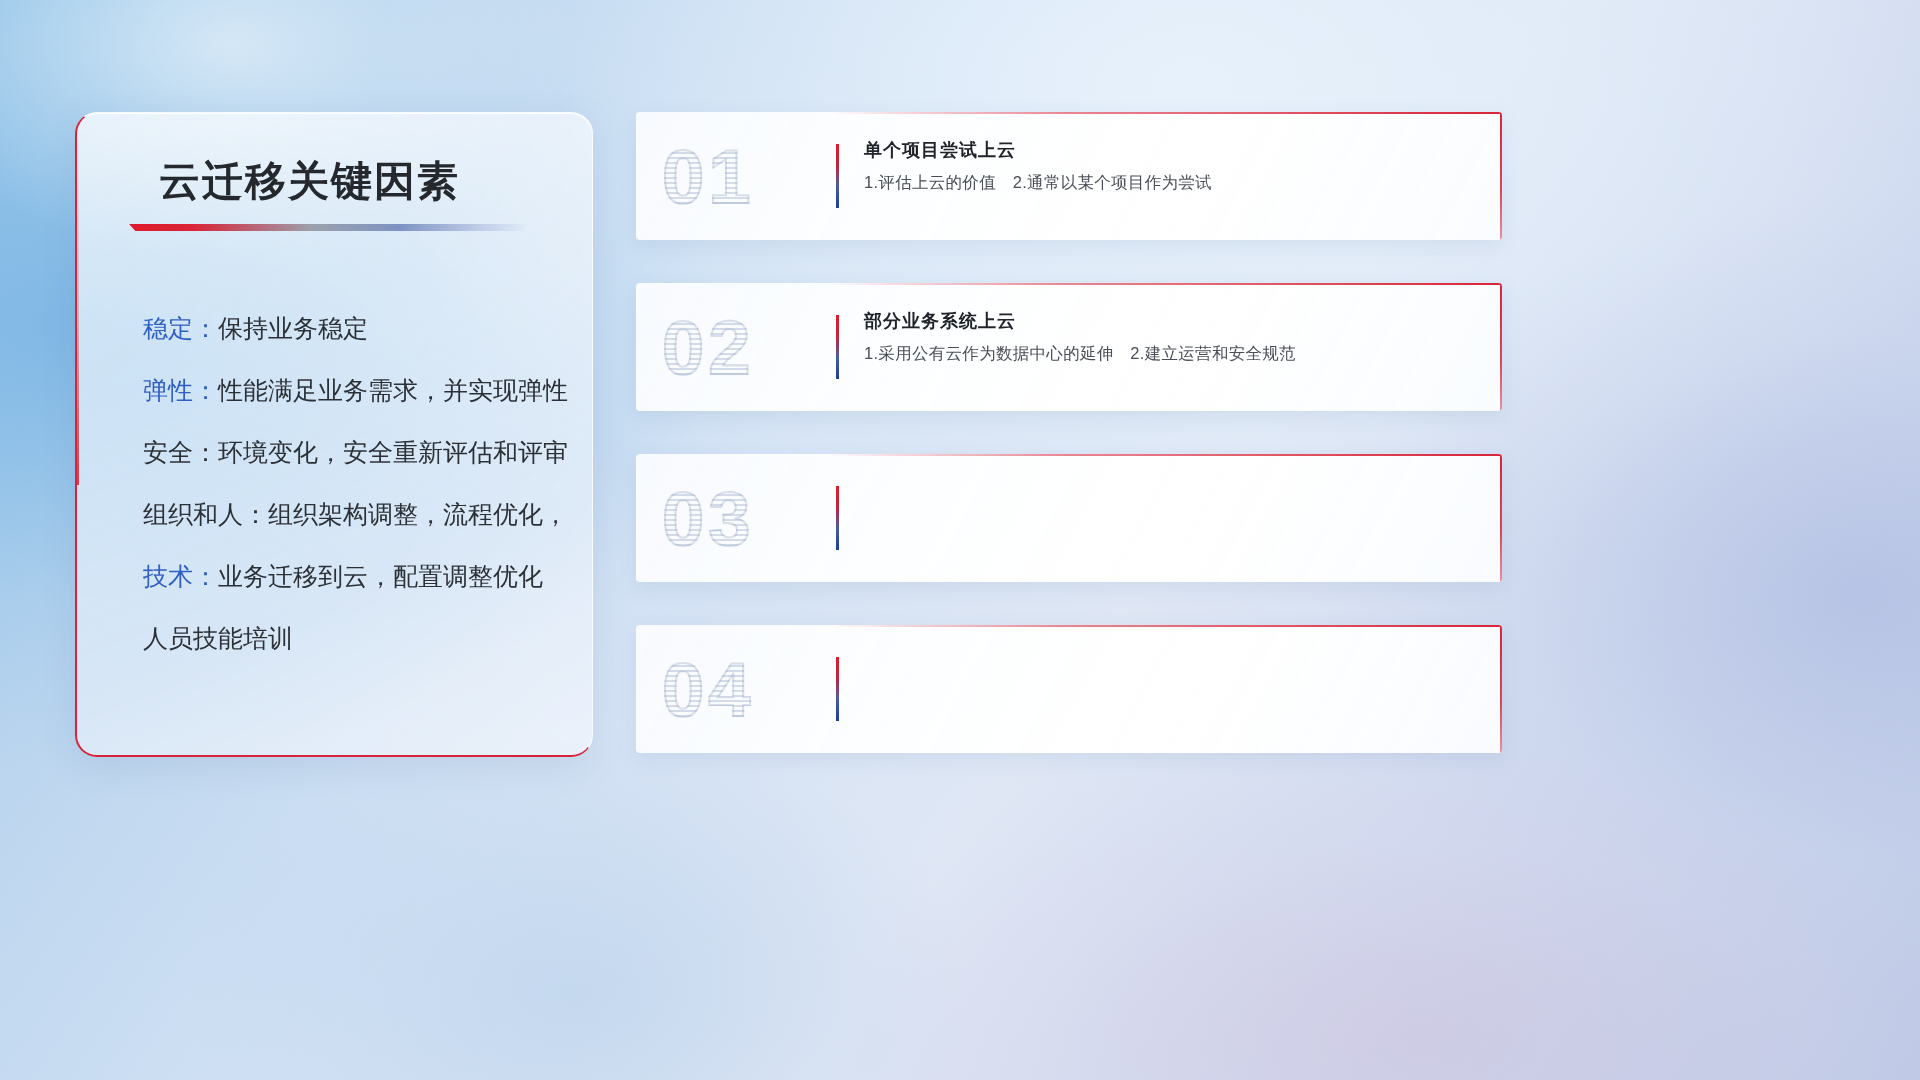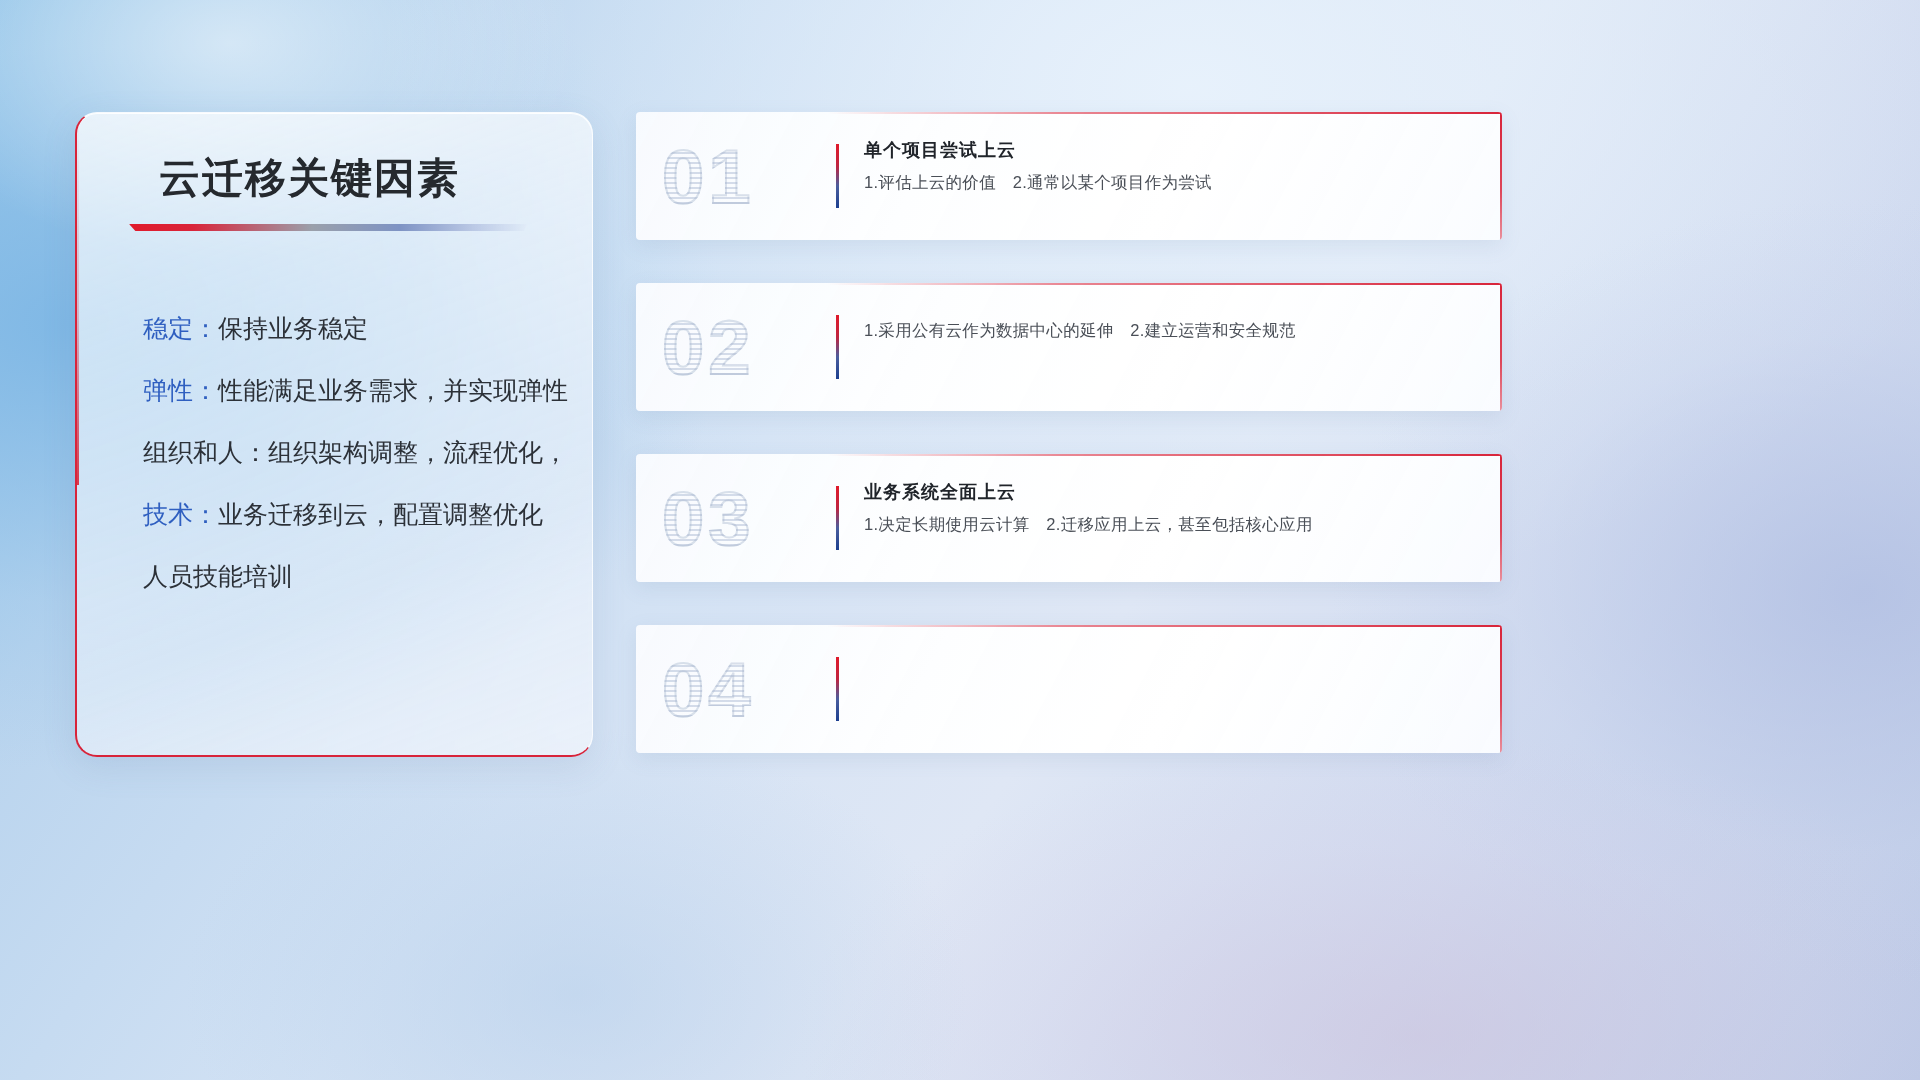--- a/index.html
+++ b/index.html
@@ -51,21 +51,21 @@
     backdrop-filter:blur(2px);
     overflow:hidden;
   }
   #left-panel::after{
     content:""; position:absolute; left:0; top:0; width:2px; height:58%;
     background:linear-gradient(180deg, rgba(216,36,58,0) 0%, rgba(216,36,58,.25) 55%, rgba(216,36,58,.9) 100%);
   }
   #panel-title {
     margin:48px 0 0 82px;
     font-size:41px; font-weight:bold; color:#25292e;
-    letter-spacing:2px; line-height:1;font-family:Liberation Mono, monospace;
+    letter-spacing:2px; line-height:1;
   }
   #title-rule {
     margin:22px 0 0 52px; width:398px; height:7px;
     background:linear-gradient(90deg,#e01a2b 0%, #d9243a 16%, #9aa0ab 46%, #7e93c4 68%, #b9c7e4 86%, rgba(220,230,245,.25) 100%);
     clip-path:polygon(0 0, 100% 0, 99.2% 100%, 1.6% 100%);
     border-radius:1px;
   }
   #factor-list { margin:66px 7px 0 66px; width:420px; }
   .factor-line {
     font-size:25px; line-height:62px; color:#2c3138; white-space:nowrap;
@@ -126,49 +126,47 @@
 </div>
 
 <div id="stage">
 
   <section id="left-panel">
     <h1 id="panel-title">云迁移关键因素</h1>
     <div id="title-rule"></div>
     <div id="factor-list">
         <div class="factor-line"><span class="lbl">稳定：</span><span class="txt">保持业务稳定</span></div>
         <div class="factor-line"><span class="lbl">弹性：</span><span class="txt">性能满足业务需求，并实现弹性</span></div>
+        <div class="factor-line"><span class="lbl plain">安全：</span><span class="txt">环境变化，安全重新评估和评审</span></div>
         <div class="factor-line"><span class="lbl plain">组织和人：</span><span class="txt">组织架构调整，流程优化，</span></div>
         <div class="factor-line"><span class="lbl">技术：</span><span class="txt">业务迁移到云，配置调整优化</span></div>
         <div class="factor-line"><span class="txt">人员技能培训</span></div>
       </div>
   </section>
 
   <section id="card-stack">
       <article class="step-card">
         <div class="card-num">01</div>
         <div class="card-divider"></div>
         <div class="card-body">
           <h2 class="card-title">单个项目尝试上云</h2>
           <p class="card-desc">1.评估上云的价值　2.通常以某个项目作为尝试</p>
         </div>
       </article>
       <article class="step-card">
         <div class="card-num">02</div>
         <div class="card-divider"></div>
         <div class="card-body">
+          <h2 class="card-title">部分业务系统上云</h2>
           <p class="card-desc">1.采用公有云作为数据中心的延伸　2.建立运营和安全规范</p>
         </div>
       </article>
       <article class="step-card">
         <div class="card-num">03</div>
         <div class="card-divider"></div>
-        <div class="card-body">
-          <h2 class="card-title">业务系统全面上云</h2>
-          <p class="card-desc">1.决定长期使用云计算　2.迁移应用上云，甚至包括核心应用</p>
-        </div>
       </article>
       <article class="step-card">
         <div class="card-num">04</div>
         <div class="card-divider"></div>
       </article>
     </section>
 
 </div>
 
 </body></html>

